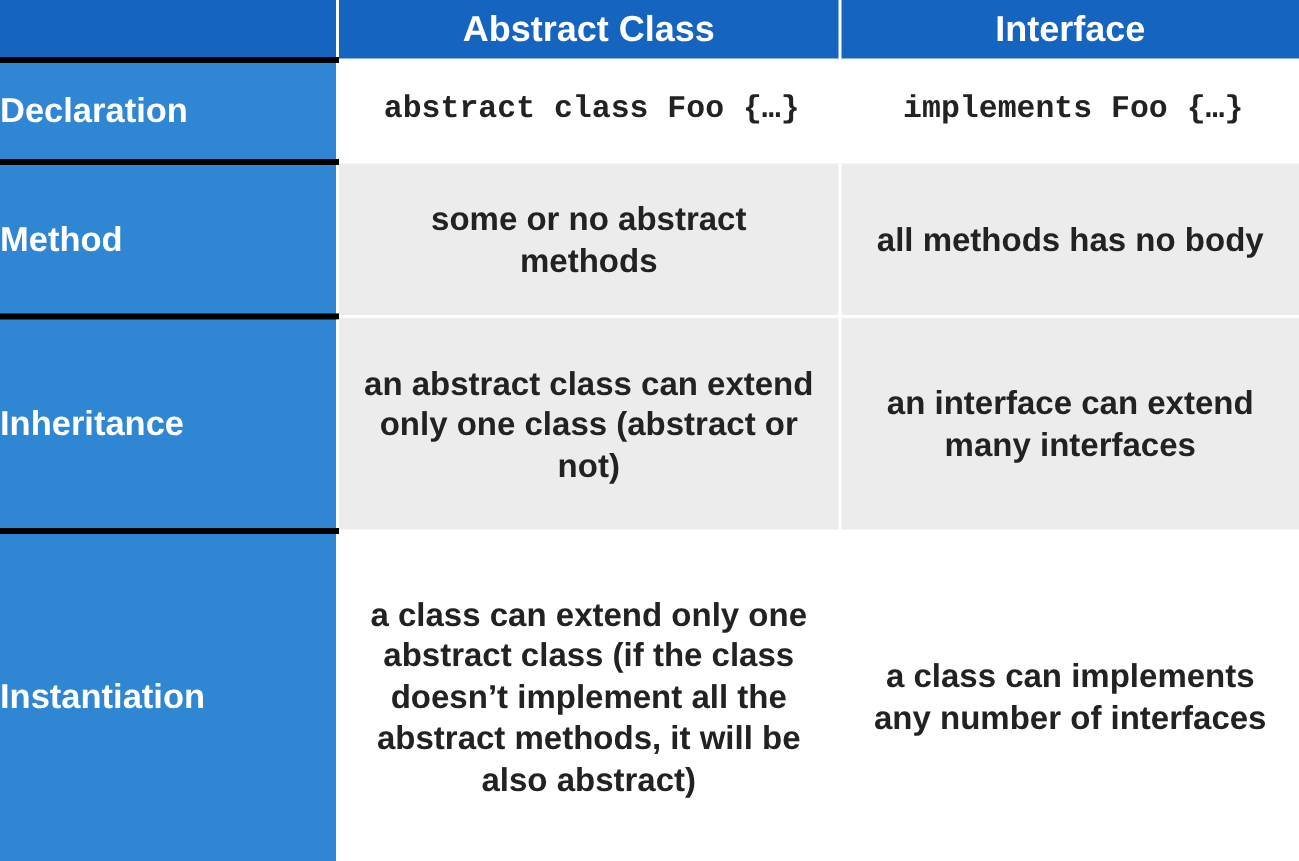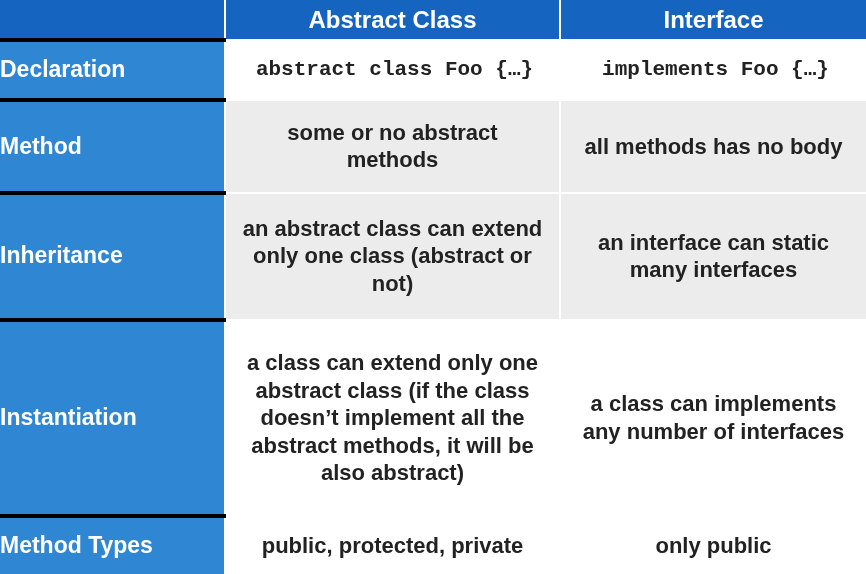--- a/index.html
+++ b/index.html
@@ -92,29 +92,24 @@
       <th class="row-header">Method</th>
       <td class="cell">some or no abstract methods</td>
       <td class="cell">all methods has no body</td>
     </tr>
 
 
     <tr class="shaded">
       <th class="row-header">Inheritance</th>
       <td class="cell">an abstract class can extend only one class
 (abstract or not)</td>
-      <td class="cell">an interface can static many interfaces</td>
+      <td class="cell">an interface can extend many interfaces</td>
     </tr>
 
     <tr>
       <th class="row-header">Instantiation</th>
       <td class="cell">a class can extend only one abstract class (if the class doesn’t implement all the abstract methods, it will be also abstract)</td>
       <td class="cell">a class can implements any number of interfaces</td>
     </tr>
 
 
-    <tr>
-      <th class="row-header">Method Types</th>
-      <td class="cell">public, protected, private</td>
-      <td class="cell">only public</td>
-    </tr>
   </tbody>
 </table>
 
 </body></html>

